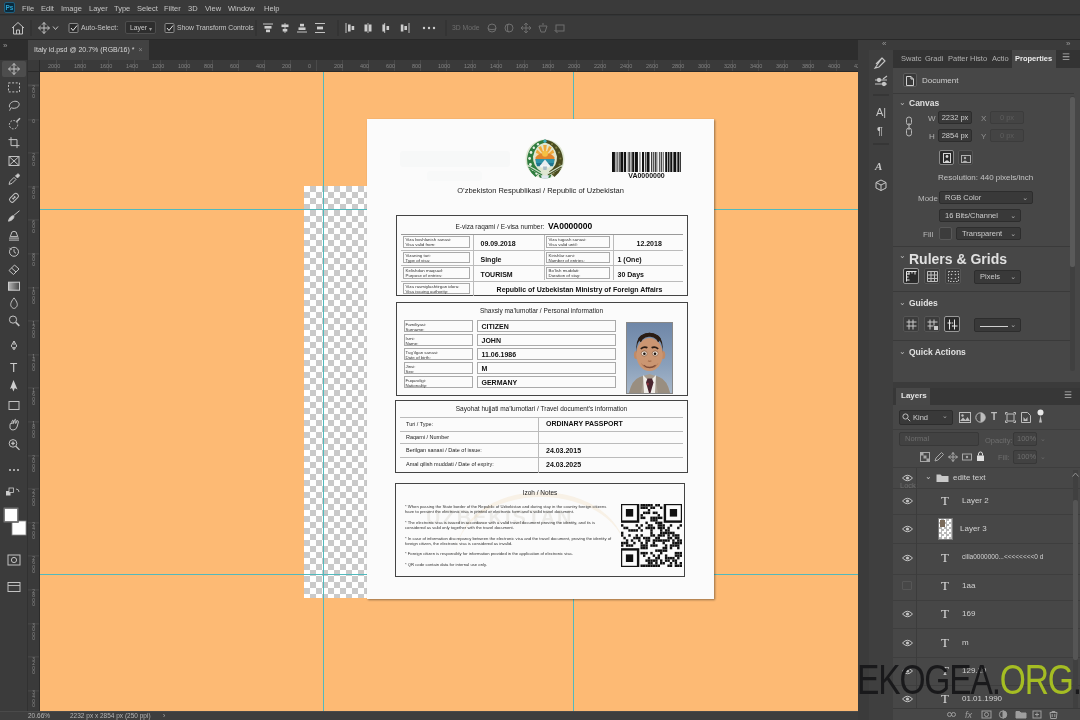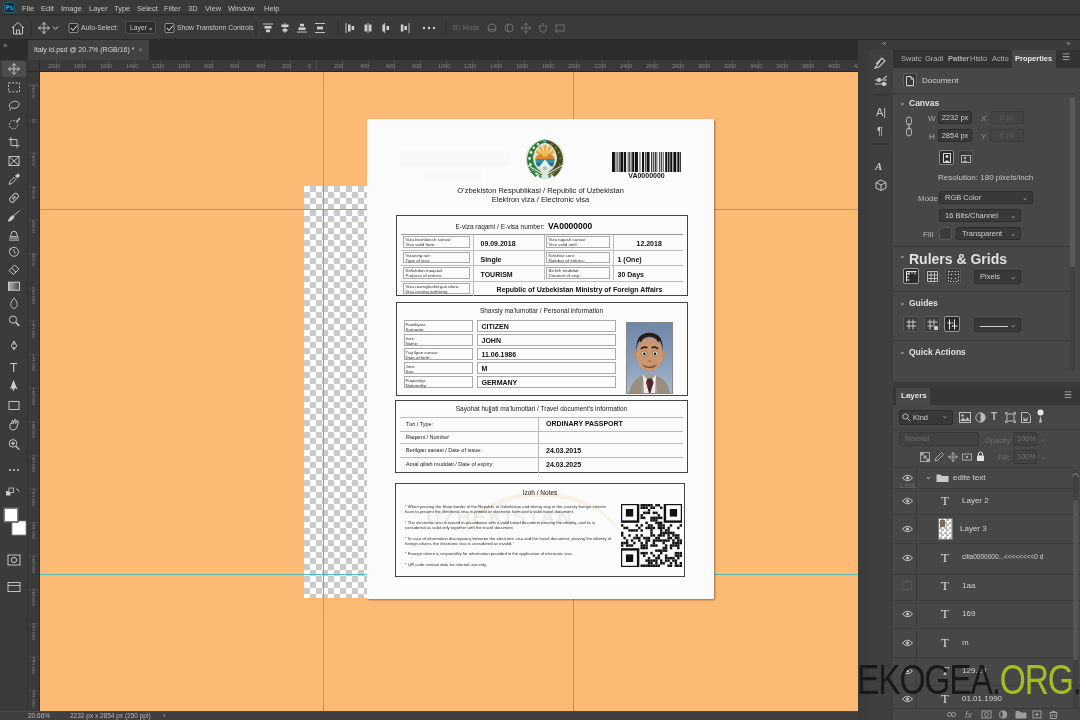--- a/index.html
+++ b/index.html
@@ -423,21 +423,20 @@
             <rect x="53.6" y="0" width="1.4" height="20"></rect>
             <rect x="55.7" y="0" width="2.0" height="20"></rect>
             <rect x="58.7" y="0" width="2.8" height="20"></rect>
             <rect x="62.5" y="0" width="2.0" height="20"></rect>
             <rect x="65.2" y="0" width="2.8" height="20"></rect>
           </svg>
         </div>
     <div class="abs" style="left:245px;top:53px;width:69px;text-align:center;font-size:7px;font-weight:bold;color:#111;">VA0000000</div>
 
     <div class="abs" style="left:0;top:67px;width:347px;text-align:center;font-size:7.5px;color:#1c1c1c;">O’zbekiston Respublikasi / Republic of Uzbekistan</div>
-    <div class="abs" style="left:0;top:76px;width:347px;text-align:center;font-size:7.5px;color:#1c1c1c;">Elektron viza / Electronic visa</div>
 
     <div class="abs" style="left:28.5px;top:96px;width:292px;height:81px;border:1px solid #444;">
       <div class="abs" style="left:59px;top:5px;font-size:6.5px;color:#222;">E-viza raqami / E-visa number:&nbsp; <span style="font-size:8.5px;font-weight:bold;color:#000;">VA0000000</span></div>
       <div class="abs" style="left:4px;top:18px;width:282px;height:0;border-top:1px solid #999;"></div>
       <div class="abs" style="left:76px;top:19px;width:0;height:61px;border-left:1px solid #bbb;"></div>
       <div class="abs" style="left:147px;top:19px;width:0;height:45px;border-left:1px solid #bbb;"></div>
       <div class="abs" style="left:216px;top:19px;width:0;height:45px;border-left:1px solid #bbb;"></div>
       <div class="abs" style="left:4px;top:33.5px;width:282px;height:0;border-top:1px solid #bbb;"></div>
       <div class="abs" style="left:4px;top:49px;width:282px;height:0;border-top:1px solid #bbb;"></div>
       <div class="abs" style="left:4px;top:64.5px;width:282px;height:0;border-top:1px solid #bbb;"></div>
@@ -796,21 +795,21 @@
 <text x="8" y="85" font-size="11" fill="#c8c8c8" font-family="Liberation Sans">¶</text>
 <line x1="4" y1="94" x2="20" y2="94" stroke="#2f2f2f"></line>
 <text x="6" y="120" font-size="11" fill="#c8c8c8" font-family="Liberation Serif" font-style="italic" font-weight="bold">A</text>
 <g stroke="#c8c8c8" fill="none" stroke-width="1">
         <path d="M12 130 l5 2.5 v5.5 l-5 2.5 l-5 -2.5 v-5.5 z M7 132.5 l5 2.5 l5 -2.5 M12 135 v5.5"></path>
       </g>
 </svg>
 <div class="abs" style="left:893px;top:50px;width:187px;height:18px;background:#333333;"></div>
 <span class="abs" style="left:901px;top:54px;font-size:7.5px;color:#b0b0b0;">Swatc</span>
 <span class="abs" style="left:925px;top:54px;font-size:7.5px;color:#b0b0b0;">Gradi</span>
-<span class="abs" style="left:948px;top:54px;font-size:7.5px;color:#b0b0b0;font-weight:bold;">Patter</span>
+<span class="abs" style="left:948px;top:54px;font-size:7.5px;color:#b0b0b0;">Patter</span>
 <span class="abs" style="left:970px;top:54px;font-size:7.5px;color:#b0b0b0;">Histo</span>
 <span class="abs" style="left:992px;top:54px;font-size:7.5px;color:#b0b0b0;">Actio</span>
 <div class="abs" style="left:1012px;top:50px;width:44px;height:18px;background:#474747;"></div>
 <span class="abs" style="left:1015px;top:54px;font-size:7.5px;color:#ececec;font-weight:bold;">Properties</span>
 <span class="abs" style="left:1062px;top:52px;font-size:9px;color:#b5b5b5;">☰</span>
 <div class="abs" style="left:903px;top:73px;width:14px;height:14px;background:#393939;border:1px solid #5d5d5d;border-radius:2px;"></div>
 <svg class="abs" style="left:906px;top:75.5px" width="8" height="10" viewBox="0 0 8 10">
       <path d="M0.5 0.5 h4.5 l2.5 2.5 v6.5 h-7 z M5 0.5 v2.5 h2.5" fill="none" stroke="#d0d0d0" stroke-width="1"></path>
     </svg>
 <span class="abs" style="left:922px;top:76px;font-size:8px;color:#cfcfcf;">Document</span>
@@ -837,21 +836,21 @@
       <rect x="0.5" y="0.5" width="7" height="9" fill="none" stroke="#d8d8d8"></rect>
       <circle cx="4" cy="3.5" r="1.4" fill="#d8d8d8"></circle>
       <path d="M1.5 9 q2.5 -3.5 5 0 z" fill="#d8d8d8"></path>
     </svg>
 <div class="abs" style="left:958px;top:150px;width:15px;height:15px;background:#3c3c3c;border:1px solid #555;border-radius:2px;"></div>
 <svg class="abs" style="left:960.5px;top:155px" width="10" height="8" viewBox="0 0 10 8">
       <rect x="0.5" y="0.5" width="9" height="7" fill="none" stroke="#b0b0b0"></rect>
       <circle cx="4" cy="3" r="1.2" fill="#b0b0b0"></circle>
       <path d="M1.5 7 q2.5 -3 5 0 z" fill="#b0b0b0"></path>
     </svg>
-<span class="abs" style="left:938px;top:173px;font-size:8px;color:#c4c4c4;">Resolution: 180 pixels/inch</span>
+<span class="abs" style="left:938px;top:173px;font-size:8px;color:#c4c4c4;">Resolution: 440 pixels/inch</span>
 <span class="abs" style="left:918px;top:194px;font-size:8px;color:#b8b8b8;">Mode</span>
 <div class="abs dbox" style="left:939px;top:191px;width:94px;height:13px;"><span style="margin-left:5px;">RGB Color</span><span class="ddv">⌄</span></div>
 <div class="abs dbox" style="left:939px;top:209px;width:82px;height:13px;"><span style="margin-left:5px;">16 Bits/Channel</span><span class="ddv">⌄</span></div>
 <span class="abs" style="left:923px;top:230px;font-size:8px;color:#b8b8b8;">Fill</span>
 <div class="abs" style="left:939px;top:227px;width:13px;height:13px;background:#3c3c3c;border:1px solid #585858;border-radius:2px;"></div>
 <div class="abs dbox" style="left:956px;top:227px;width:65px;height:13px;"><span style="margin-left:5px;">Transparent</span><span class="ddv">⌄</span></div>
 <div class="abs" style="left:893px;top:246px;width:181px;height:1px;background:#3a3a3a;"></div>
 <span class="abs" style="left:899px;top:251px;font-size:8px;color:#b8b8b8;">⌄</span>
 <span class="abs" style="left:909px;top:251px;font-size:14px;color:#e0e0e0;font-weight:bold;">Rulers &amp; Grids</span>
 <div class="abs" style="left:903px;top:268px;width:16px;height:16px;background:#2b2b2b;border:1px solid #999;border-radius:2px;"></div>

